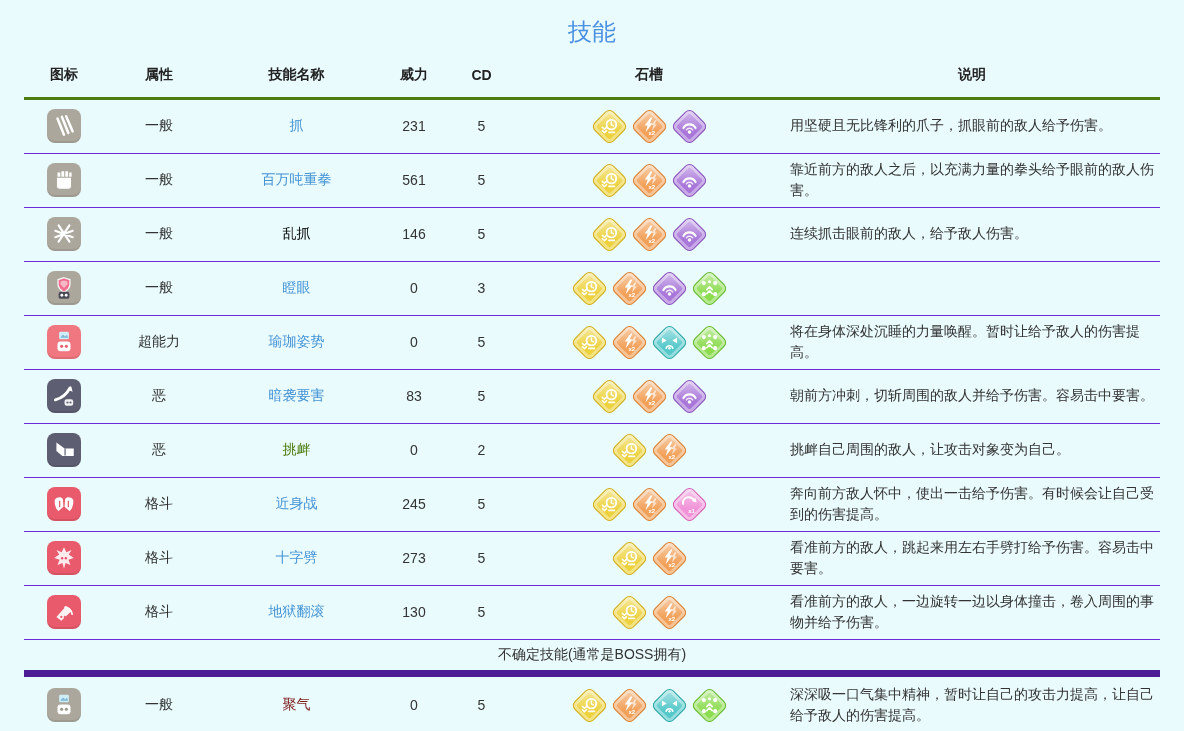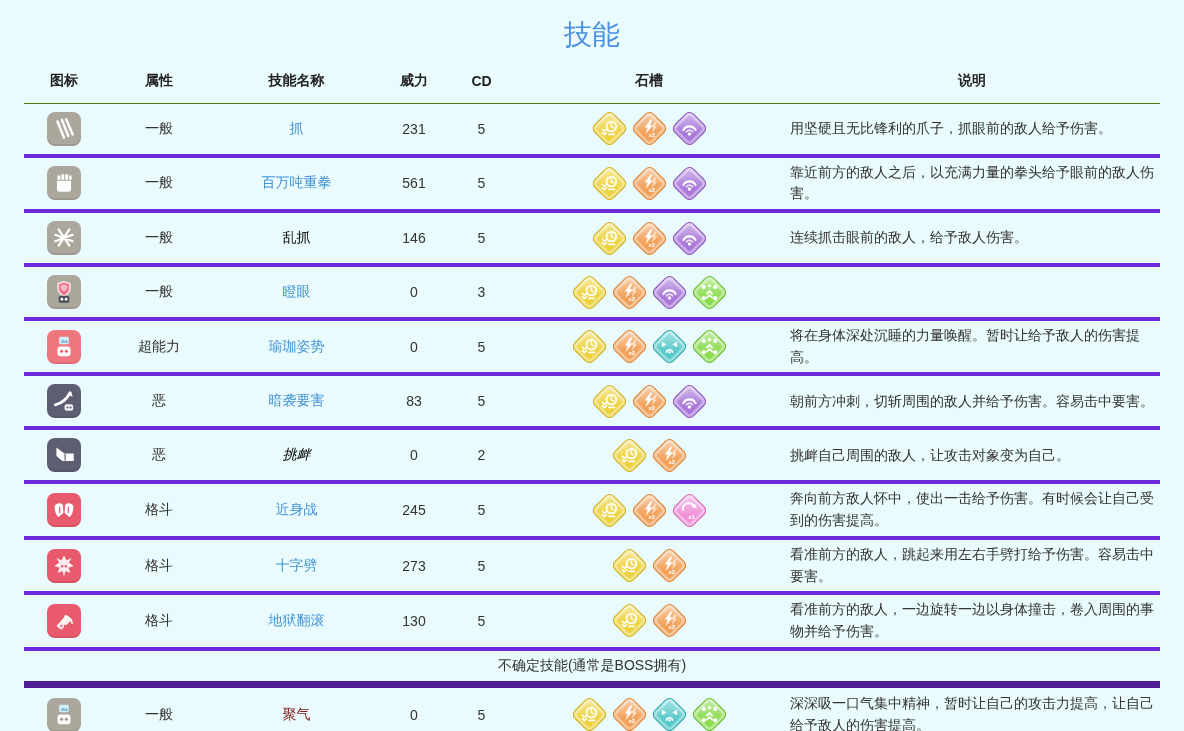--- a/index.html
+++ b/index.html
@@ -4,33 +4,33 @@
 <style>
   * { box-sizing: border-box; }
   html,body { margin:0; padding:0; }
   body {
     width:1184px; height:731px; overflow:hidden;
     background:#eafbfd;
     font-family:"Liberation Sans","DejaVu Sans",sans-serif;
     color:#333;
   }
   .page-title {
-    text-align:center; color:#4a90e2; font-size:28px; font-weight:500;
+    text-align:center; color:#4a90e2; font-size:24px; font-weight:500;
     padding:16px 0 9px 0;
   }
   .skill-table { margin:0 24px; }
   .thead {
     display:flex; align-items:center;
     font-size:14px; font-weight:bold; color:#222;
     padding:7px 0 11px 0;
-    border-bottom:1px solid #4d7c0f;
+    border-bottom:3px solid #4d7c0f;
   }
   .row {
     display:flex; align-items:center;
-    border-bottom:4px solid #6d28d9;
+    border-bottom:1px solid #6d28d9;
     min-height:54px; padding:4px 0;
     font-size:14px;
   }
   .row.last { min-height:68px; align-items:center; padding-bottom:14px; }
   .sep-row {
     display:flex; align-items:center; justify-content:center;
     border-bottom:7px solid #4c1d95;
     min-height:37px; font-size:14px; color:#333;
   }
   .c-icon  { width:80px;  display:flex; justify-content:center; }
@@ -364,21 +364,21 @@
   <div class="row">
     <div class="c-icon">
           <span class="skill-icon" style="background: rgb(94, 94, 114);">
             <svg viewBox="0 0 24 24">
               <path d="M5 5l7.5 5.5H21v7H10.5L5 13z" fill="#fff"></path>
               <path d="M13 10.5V17" stroke="#5f5f73" stroke-width="1.1"></path>
             </svg>
           </span>
         </div>
     <div class="c-type">恶</div>
-    <div class="c-name"><a class="skill-name" style="color: #000000; font-style: italic;">挑衅</a></div>
+    <div class="c-name"><a class="skill-name" style="color: #4d7c0f;">挑衅</a></div>
     <div class="c-power">0</div>
     <div class="c-cd">2</div>
     <div class="c-stones">
           <span class="stone" style="--c: #edd23d; --e: #d0ac18;">
             <i></i>
             <svg viewBox="0 0 20 20">
               <circle cx="11.8" cy="8.2" r="4.6" fill="none" stroke="#fff" stroke-width="1.7"></circle>
               <path d="M11.8 5.6v2.8l2 1.1" stroke="#fff" stroke-width="1.4" fill="none" stroke-linecap="round"></path>
               <path d="M3.2 10.8l2 1.8 2-1.8M3.2 14l2 1.8 2-1.8" stroke="#fff" stroke-width="1.5" fill="none" stroke-linecap="round" stroke-linejoin="round"></path>
               <path d="M9.4 15.6h5.4" stroke="#fff" stroke-width="1.5" stroke-linecap="round"></path>

